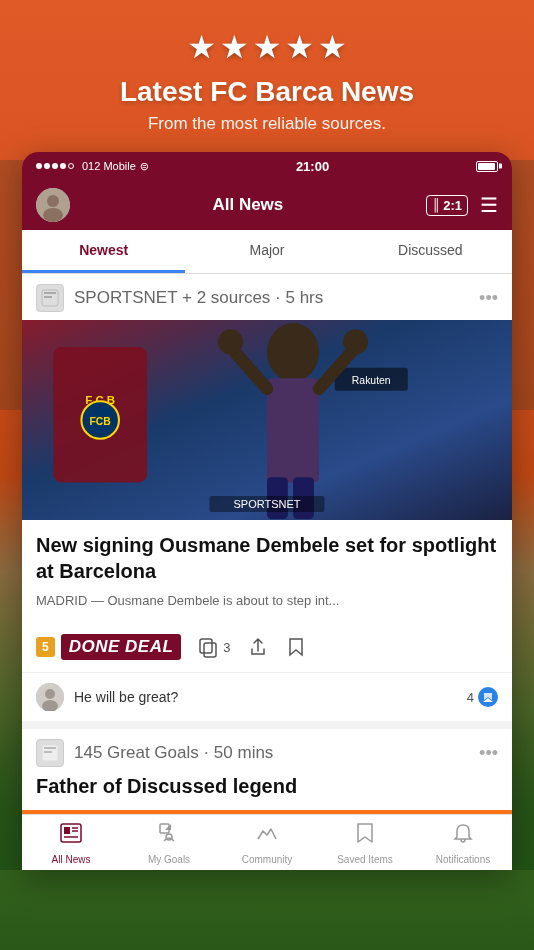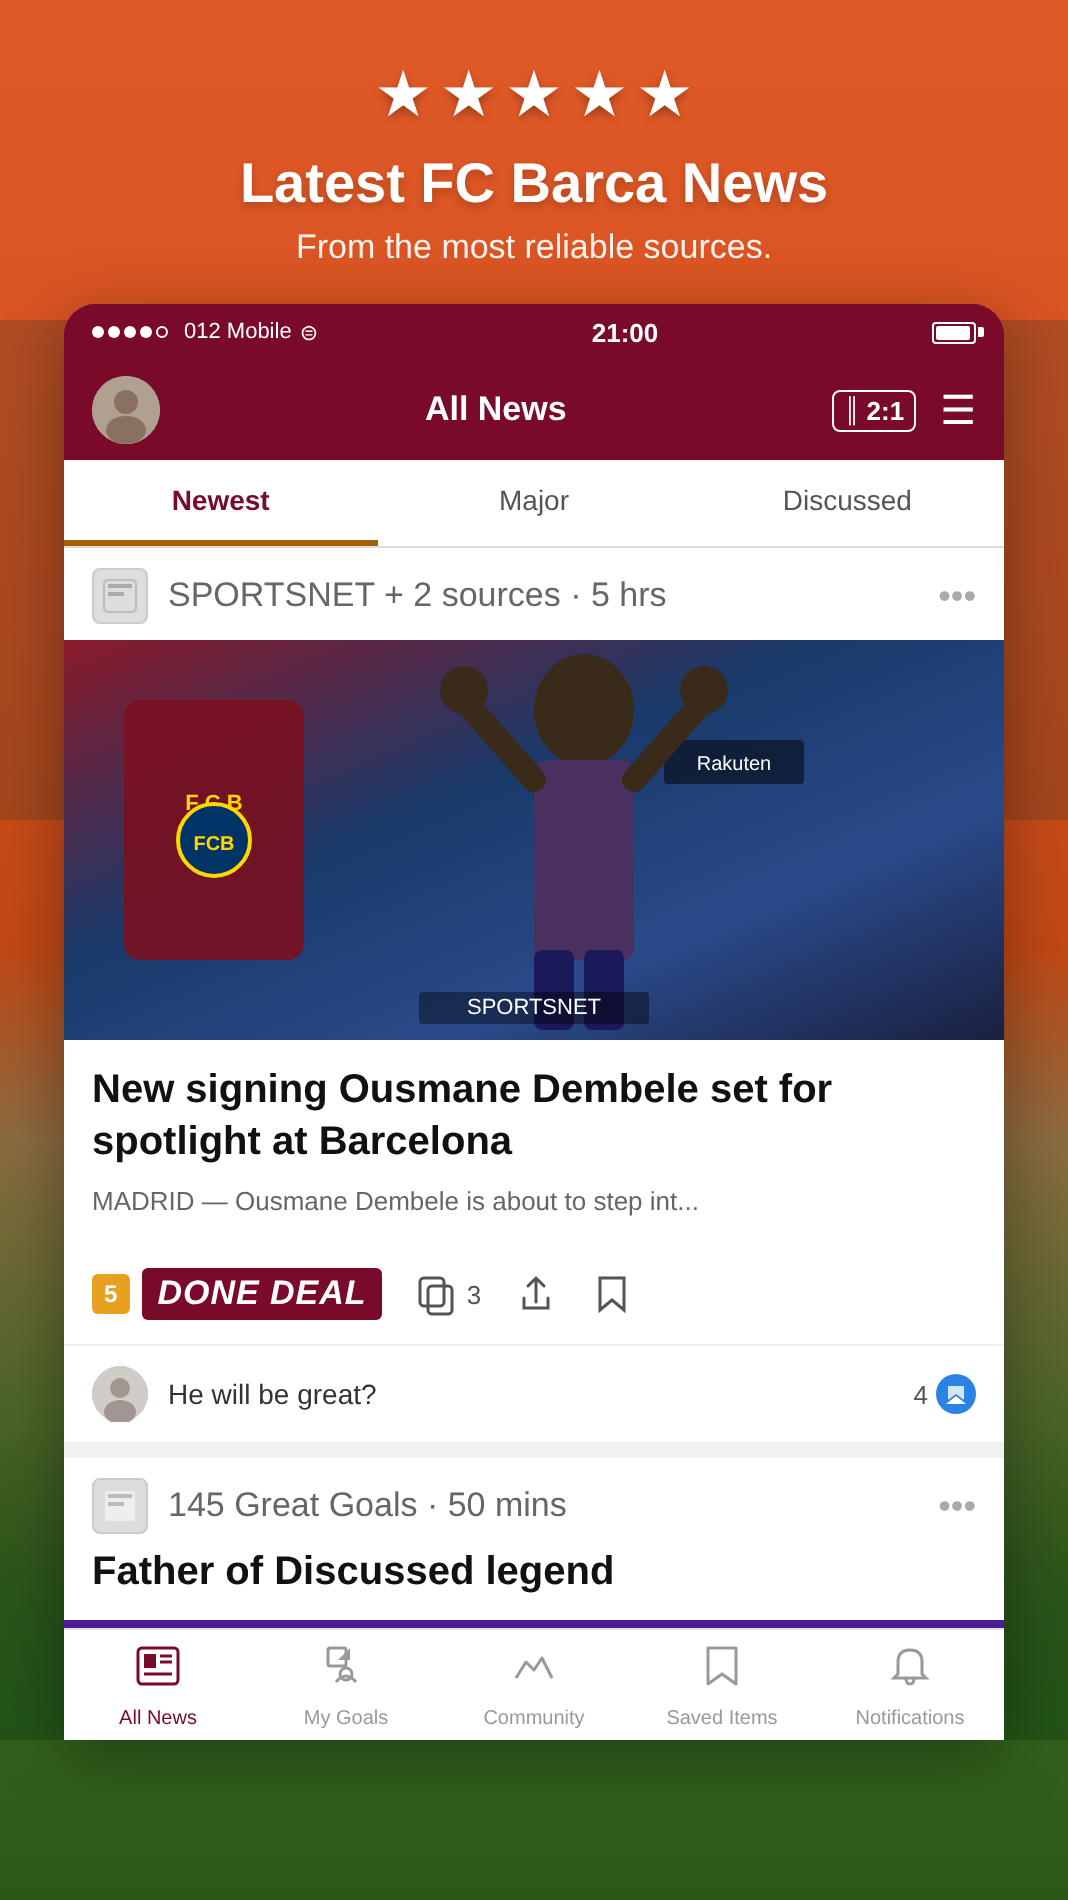--- a/index.html
+++ b/index.html
@@ -85,22 +85,22 @@
     .promo-subtitle {
       color: rgba(255,255,255,0.92);
       font-size: 17px;
       font-weight: 400;
     }
 
     
     .phone-container {
       position: relative;
       z-index: 10;
-      margin: 0 32px;
-      background: #4c1d95;
+      margin: 0 22px;
+      background: #f97316;
       border-radius: 16px 16px 0 0;
       overflow: hidden;
       box-shadow: 0 8px 32px rgba(0,0,0,0.35);
     }
 
     
     .status-bar {
       background: #7a0a2a;
       display: flex;
       align-items: center;
@@ -254,21 +254,21 @@
       padding: 12px 6px;
       font-size: 14px;
       font-weight: 500;
       color: #555;
       cursor: pointer;
       border-bottom: 3px solid transparent;
     }
 
     .filter-tab.active {
       color: #7a0a2a;
-      border-bottom: 3px solid #a16207;
+      border-bottom: 3px solid #3b82f6;
       font-weight: 700;
     }
 
     
     .content-area {
       background: #f2f2f2;
     }
 
     
     .news-card {

